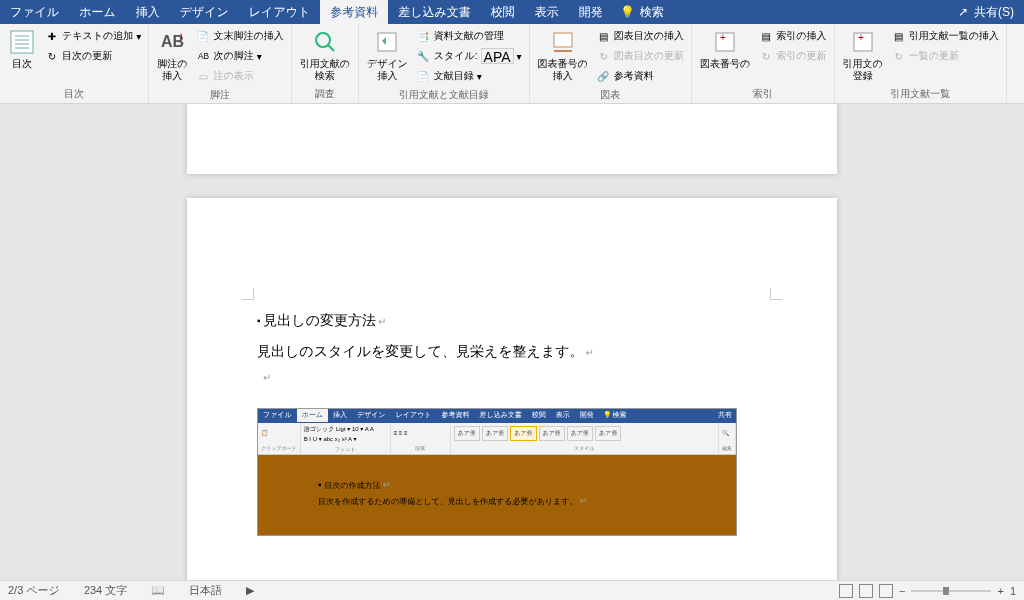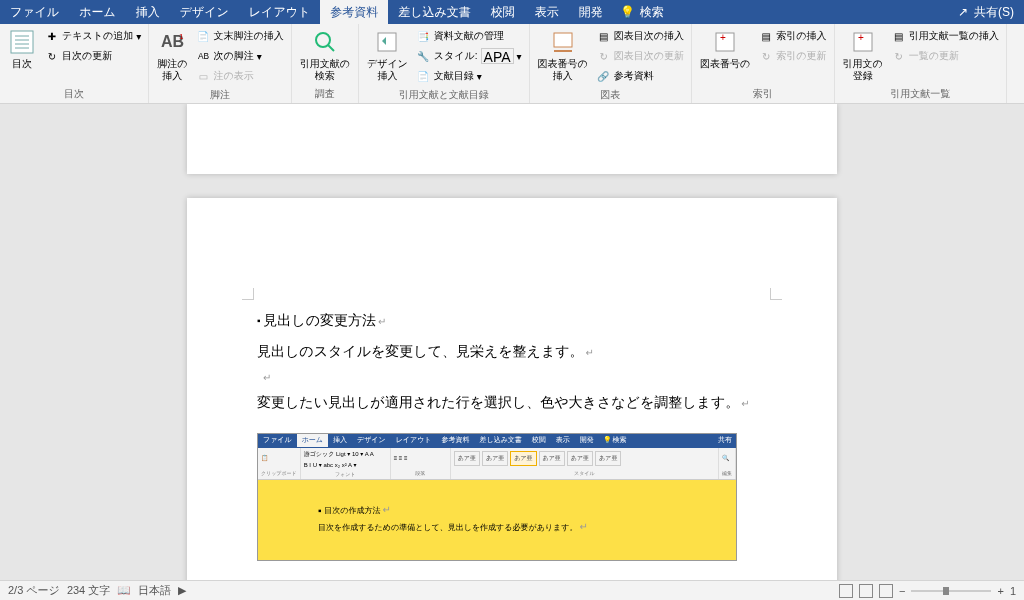--- a/index.html
+++ b/index.html
@@ -36,23 +36,23 @@
 .emb-titlebar{background:#2b579a;height:14px;display:flex;align-items:center}
 .emb-tab{color:#fff;font-size:7px;padding:0 5px}
 .emb-tab.active{background:#f3f3f3;color:#2b579a}
 .emb-tab-right{margin-left:auto;color:#fff;font-size:7px;padding:0 4px}
 .emb-ribbon{background:#f3f3f3;height:32px;display:flex;border-bottom:1px solid #ccc;font-size:6px}
 .emb-group{border-right:1px solid #ddd;padding:1px 3px;display:flex;flex-direction:column}
 .emb-group-body{flex:1;display:flex;align-items:center;gap:2px}
 .emb-group-label{font-size:5px;color:#777;text-align:center}
 .emb-style{border:1px solid #ccc;padding:1px 3px;font-size:6px;color:#555}
 .emb-style.sel{border:1px solid #f0b000;background:#fff3d6}
-.emb-doc{height:80px;background:#fde047;padding:22px 60px 5px;position:relative}
+.emb-doc{height:80px;background:#a16207;padding:22px 60px 5px;position:relative}
 .emb-doc-text{font-family:"Yu Mincho",serif;font-size:8px;line-height:1.6}
-.statusbar{position:absolute;bottom:0;left:0;right:0;height:20px;background:#f3f3f3;border-top:1px solid #d4d4d4;display:flex;align-items:center;font-size:11px;color:#555;padding:0 8px;gap:7px}
+.statusbar{position:absolute;bottom:0;left:0;right:0;height:20px;background:#f3f3f3;border-top:1px solid #d4d4d4;display:flex;align-items:center;font-size:11px;color:#555;padding:0 8px;gap:24px}
 .statusbar .right{margin-left:auto;display:flex;align-items:center;gap:6px}
 .slider{width:80px;height:2px;background:#ccc;position:relative}
 .slider::after{content:"";position:absolute;left:40%;top:-3px;width:6px;height:8px;background:#888}
 .view-ic{width:14px;height:14px;display:inline-block;border:1px solid #888}
 svg{display:block}
 </style>
 </head>
 <body>
 
 <div class="titlebar">
@@ -257,21 +257,20 @@
 
 <div class="doc-area">
   <div class="page page1"></div>
   <div class="page page2">
     <div class="crop tl" style="top:90px;left:55px"></div>
     <div class="crop tr" style="top:90px;right:55px"></div>
     <div class="doc-text">
       <h3 class="bullet para-mark">見出しの変更方法</h3>
       <p class="para-mark">見出しのスタイルを変更して、見栄えを整えます。</p>
       <p class="para-mark">&nbsp;</p>
-      <p class="para-mark">変更したい見出しが適用された行を選択し、色や大きさなどを調整します。</p>
 
       <div class="embedded">
         <div class="emb-titlebar">
           <div class="emb-tab">ファイル</div>
           <div class="emb-tab active">ホーム</div>
           <div class="emb-tab">挿入</div>
           <div class="emb-tab">デザイン</div>
           <div class="emb-tab">レイアウト</div>
           <div class="emb-tab">参考資料</div>
           <div class="emb-tab">差し込み文書</div>

